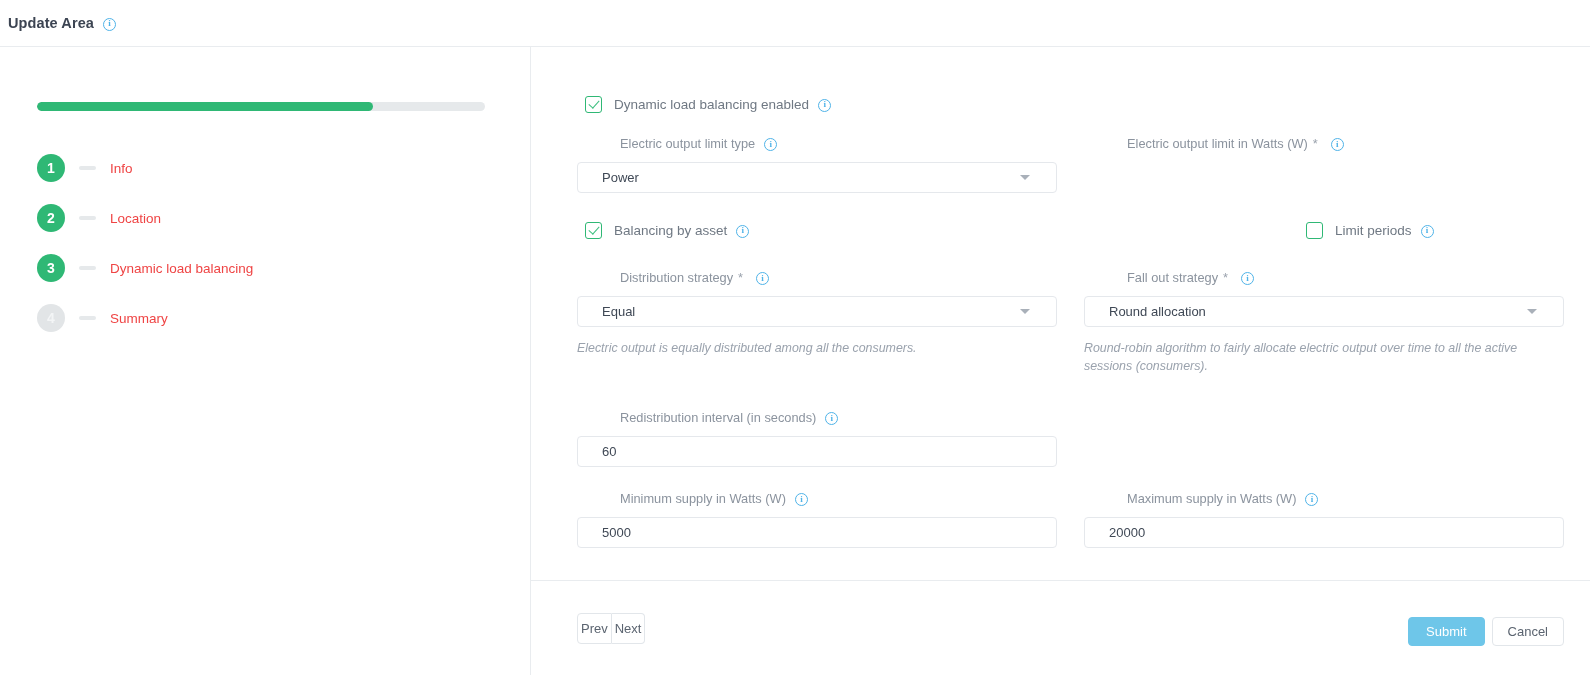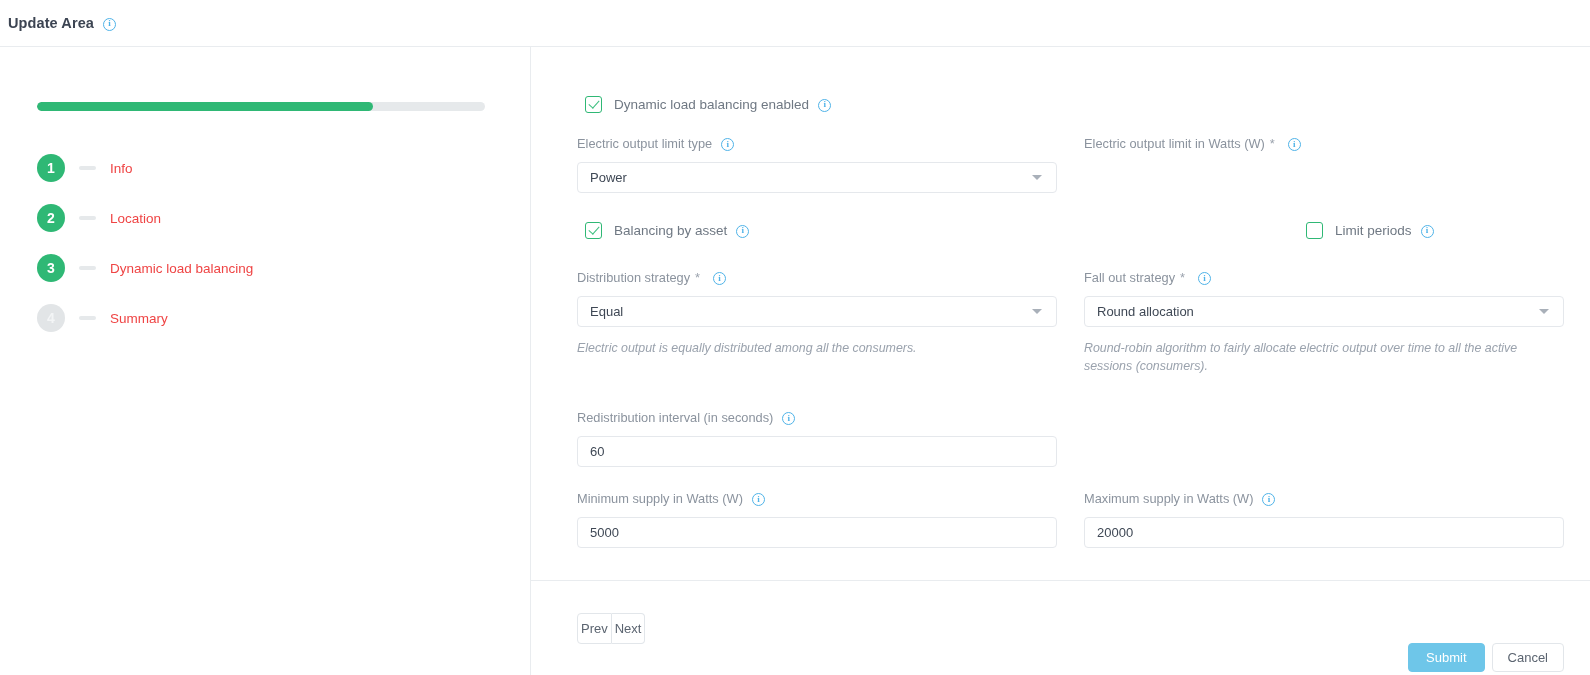--- a/index.html
+++ b/index.html
@@ -143,33 +143,34 @@
   }
 
   .field { margin-bottom: 4px; }
   .field-label {
     display: flex;
     align-items: center;
     font-size: 12.8px;
     color: #8b939e;
     margin-bottom: 10px;
     height: 17px;
+    margin-left: 43px;
   }
   .field-label .req { margin: 0 6px 0 5px; color: #9aa2ad; }
   .field-label .info-icon { margin-left: 7px; }
   .field-label.no-req .info-icon { margin-left: 9px; }
 
   .control {
     height: 31px;
     border: 1px solid #e5e8ec;
     border-radius: 4px;
     background: #ffffff;
     display: flex;
     align-items: center;
-    padding: 0 12px;
+    padding: 0 24px;
     font-size: 13px;
     color: #3f4855;
   }
   .control.select { justify-content: space-between; }
   .caret {
     width: 0; height: 0;
     border-left: 5px solid transparent;
     border-right: 5px solid transparent;
     border-top: 5px solid #a9b0b9;
     margin-right: 2px;
@@ -206,21 +207,21 @@
     cursor: pointer;
     display: flex;
     align-items: center;
     justify-content: center;
   }
   .btn-group .btn:first-child { border-radius: 4px 0 0 4px; }
   .btn-group .btn:last-child  { border-radius: 0 4px 4px 0; border-left: none; }
   .footer-right {
     position: absolute;
     right: 28px;
-    bottom: 3px;
+    bottom: 29px;
     display: flex;
     gap: 7px;
     justify-content: space-between;
   }
   .btn-submit {
     background: #6ec6e9;
     border: 1px solid #6ec6e9;
     color: #ffffff;
     height: 29px;
     padding: 0 17px;

